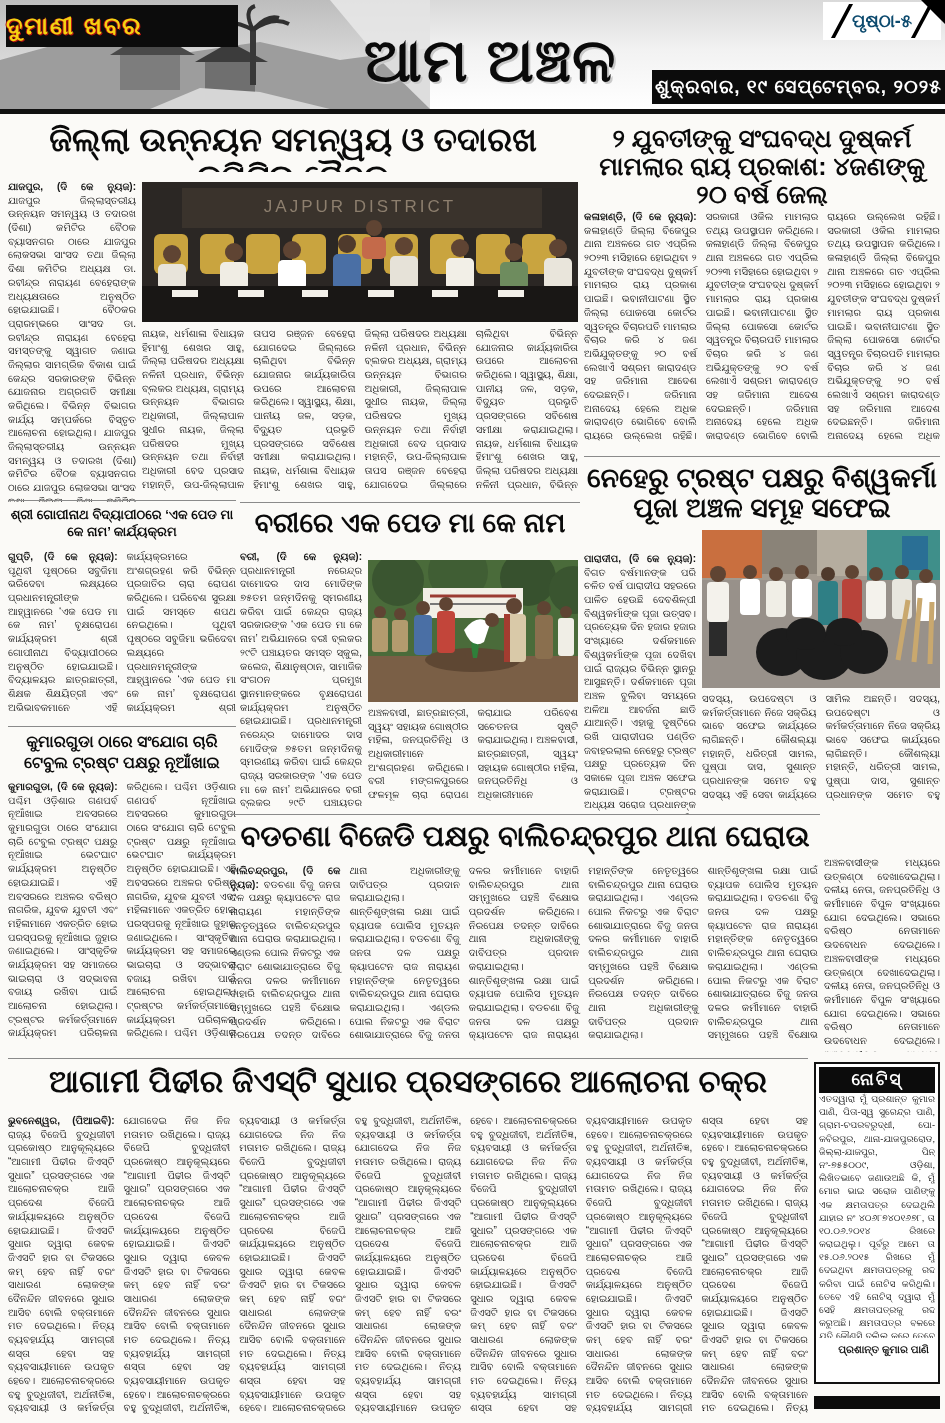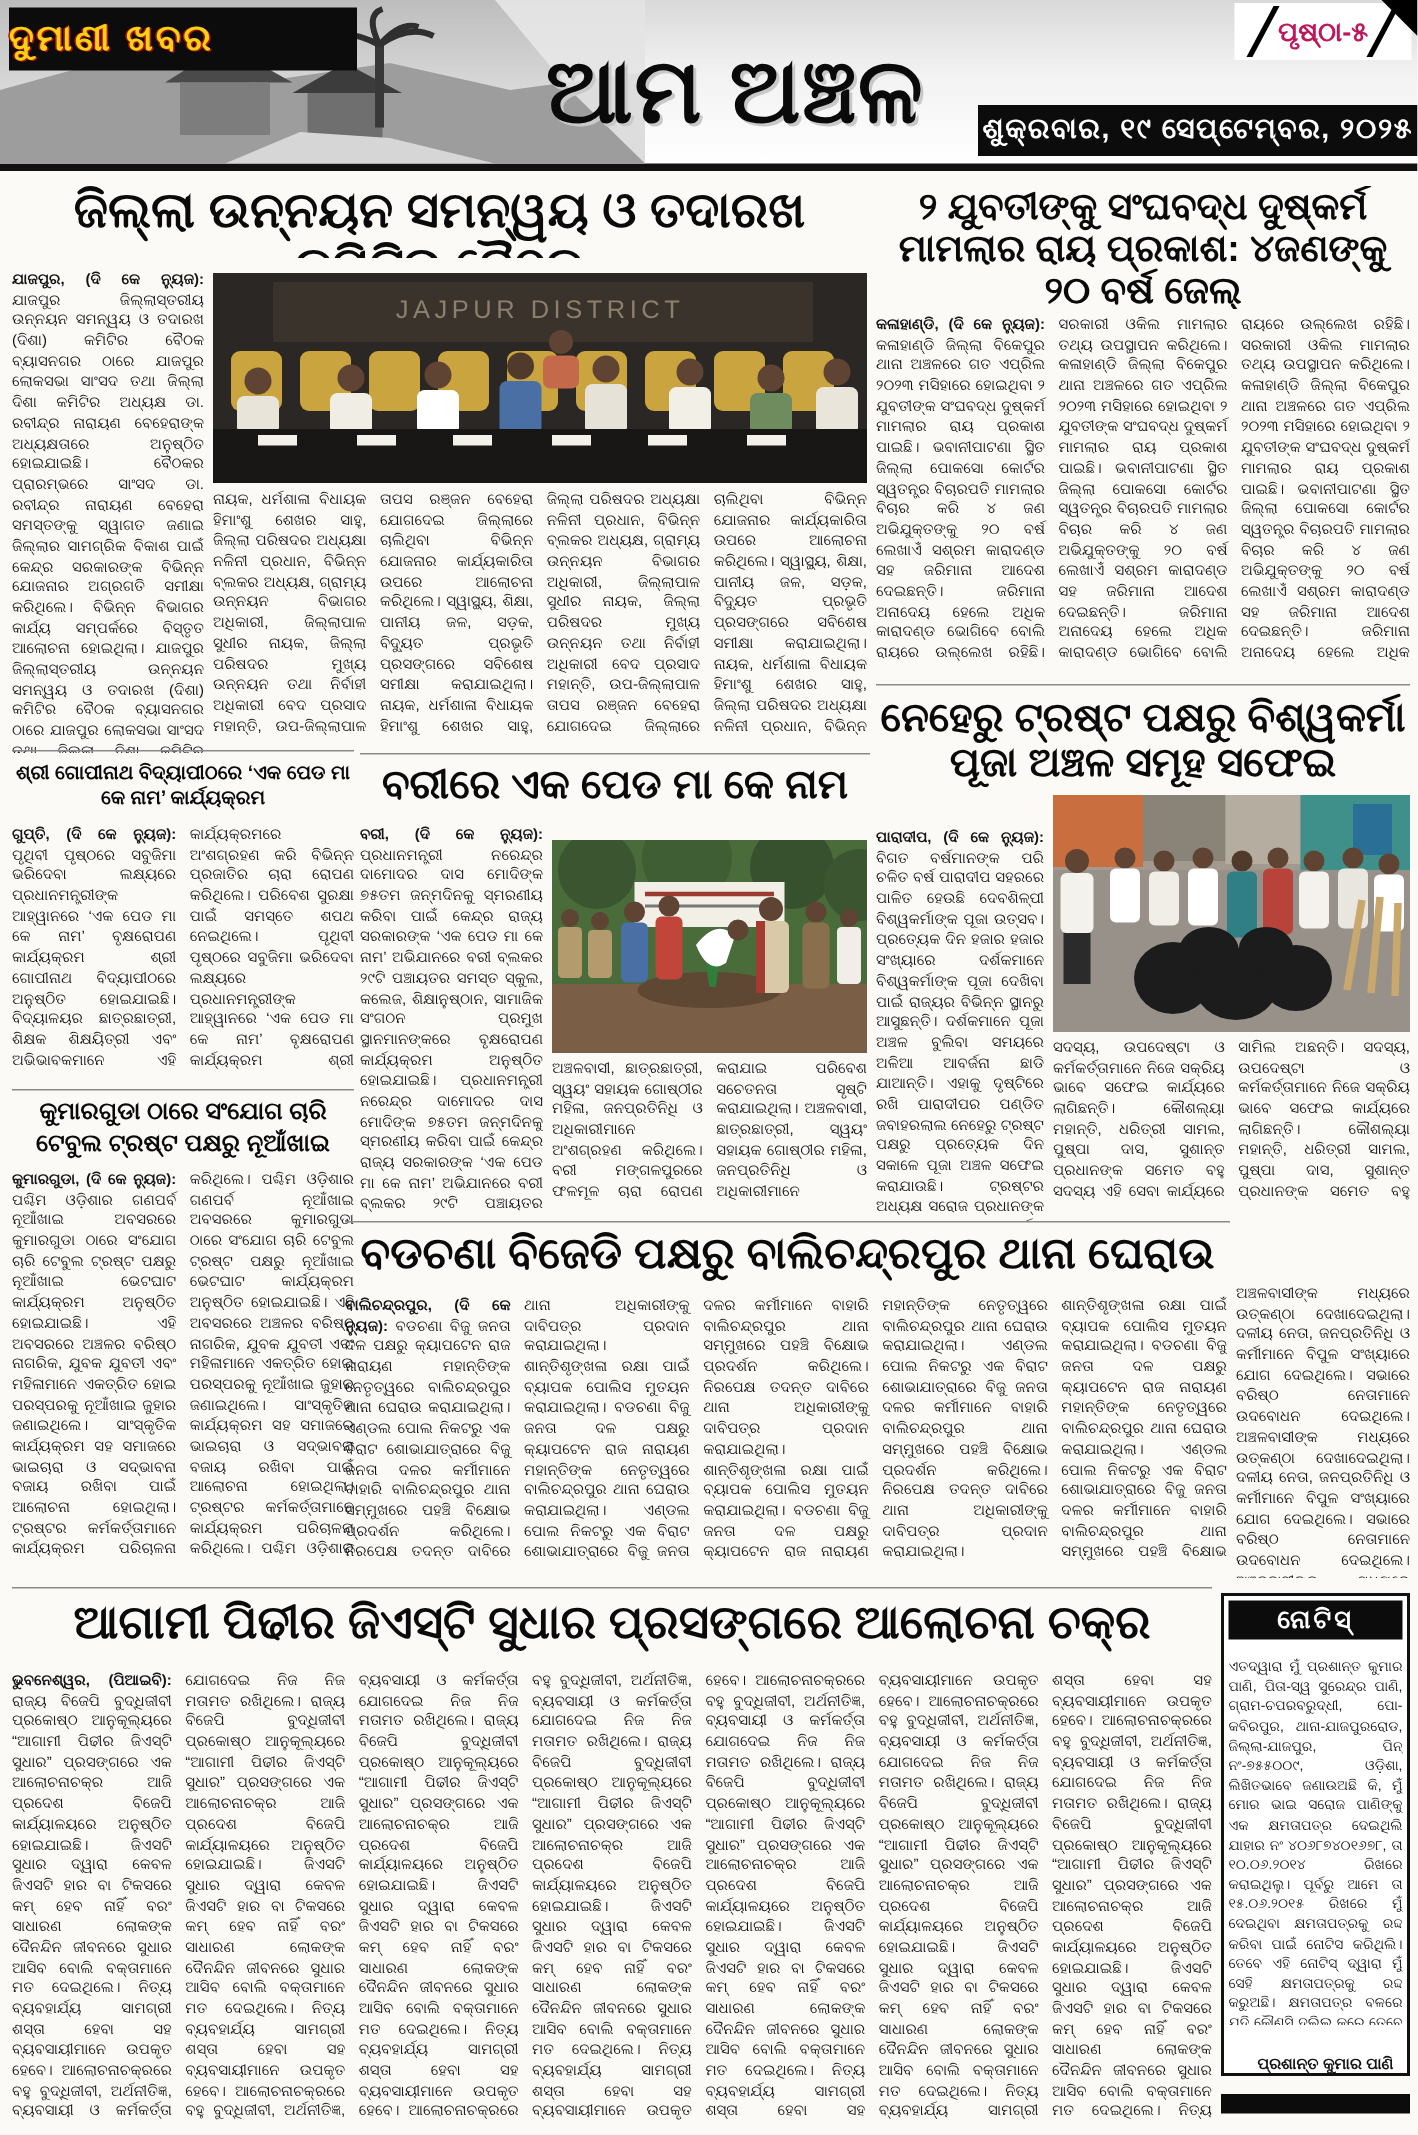--- a/index.html
+++ b/index.html
@@ -16,21 +16,21 @@
   .mast-photo{left:0;top:0;width:430px;height:109px;}
   .brand-plate{left:6px;top:5px;width:232px;height:42px;background:#0c0c0c;
     display:flex;align-items:center;}
   .brand-text{color:#f4d312;font-weight:bold;font-size:24px;letter-spacing:2px;
     text-shadow:1px 1px 0 #b11212,-1px 0 0 #b11212;}
   .mast-title{left:295px;top:26px;width:390px;height:70px;display:flex;align-items:center;justify-content:center;
     font-size:60px;font-weight:800;color:#0a0a0a;letter-spacing:1px;
     text-shadow:2px 2px 0 #c9c9c9;}
   .page-tab{right:4px;top:2px;width:118px;height:38px;display:flex;align-items:center;gap:8px;justify-content:center;background:#fff;}
   .slash{width:4px;height:34px;background:#000;transform:skewX(-28deg);}
-  .page-label{font-size:18px;font-weight:bold;color:#be185d;}
+  .page-label{font-size:18px;font-weight:bold;color:#0c4a6e;}
   .corner-tri{right:0;top:0;width:0;height:0;border-top:24px solid #000;border-left:24px solid transparent;}
   .date-bar{left:652px;top:70px;width:293px;height:34px;background:#0c0c0c;color:#fff;
     display:flex;align-items:center;justify-content:center;font-size:19px;font-weight:bold;letter-spacing:1px;}
   
   .headline{font-weight:800;color:#0a0a0a;text-align:center;line-height:1.12;overflow:hidden;}
   .subhead{font-weight:800;color:#0a0a0a;text-align:center;overflow:hidden;line-height:1.3;}
   .body-txt{font-size:10px;line-height:1.37;text-align:justify;overflow:hidden;word-break:break-word;}
   .body-txt .dl{font-weight:bold;margin-top:12px;}
   .cols2{column-count:2;column-gap:9px;}
   .cols3{column-count:3;column-gap:9px;}
@@ -38,23 +38,23 @@
   .cols5{column-count:5;column-gap:9px;}
   .cols7{column-count:7;column-gap:9px;}
   .rule-top{border-top:1.5px solid #8a8a8a;}
   
   .photo{overflow:hidden;background:#777;}
   .photo svg{display:block;}
   
   .notice-box{left:814px;top:1062px;width:126px;height:322px;border:2px solid #111;background:#fff;
     padding:3px;box-sizing:border-box;}
   .notice-title{background:#0c0c0c;color:#fff;font-size:17px;font-weight:bold;text-align:center;
-    padding:3px 0;margin-bottom:12px;letter-spacing:2px;}
+    padding:3px 0;margin-bottom:0;letter-spacing:2px;}
   .notice-body{font-size:9.3px;line-height:1.42;text-align:justify;overflow:hidden;height:245px;}
-  .notice-sign{font-size:10.5px;font-weight:bold;text-align:right;padding-right:6px;margin-top:20px;}
+  .notice-sign{font-size:10.5px;font-weight:bold;text-align:right;padding-right:6px;margin-top:5px;}
   .bottom-bar{left:814px;top:1396px;width:126px;height:13px;background:#0c0c0c;}
 </style>
 </head>
 <body>
 
 <div class="abs masthead">
   <svg class="abs mast-photo" width="430" height="109" viewBox="0 0 430 109">
     <defs>
       <linearGradient id="sky" x1="0" y1="0" x2="0" y2="1">
         <stop offset="0" stop-color="#bdbdbd"></stop>

